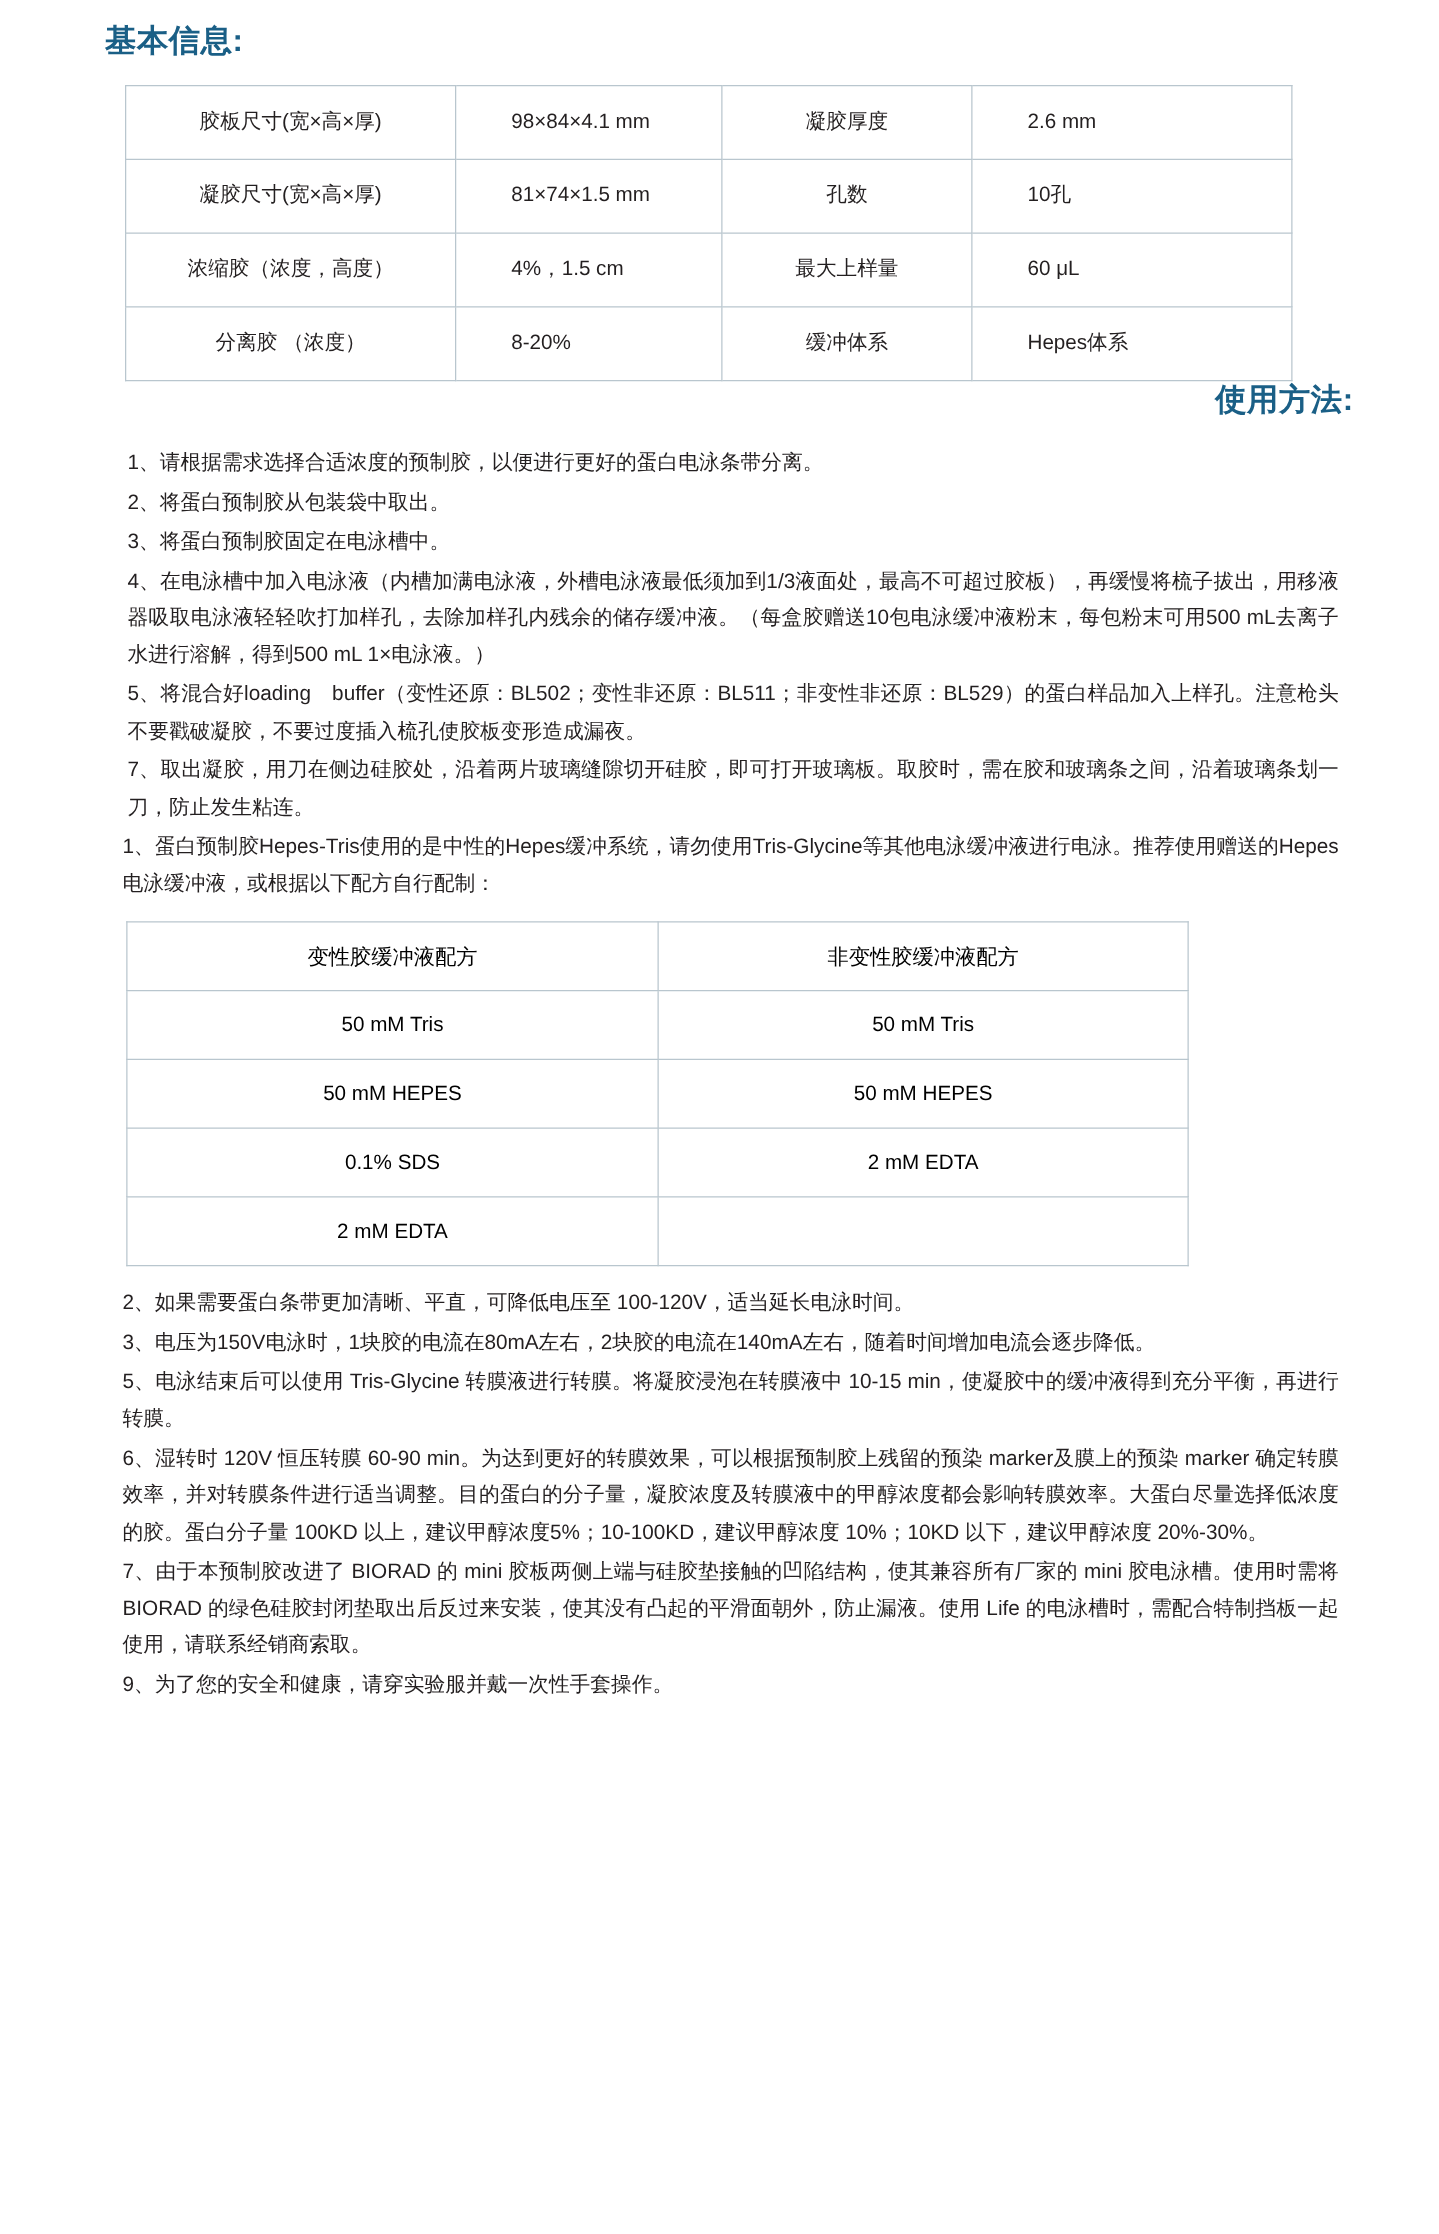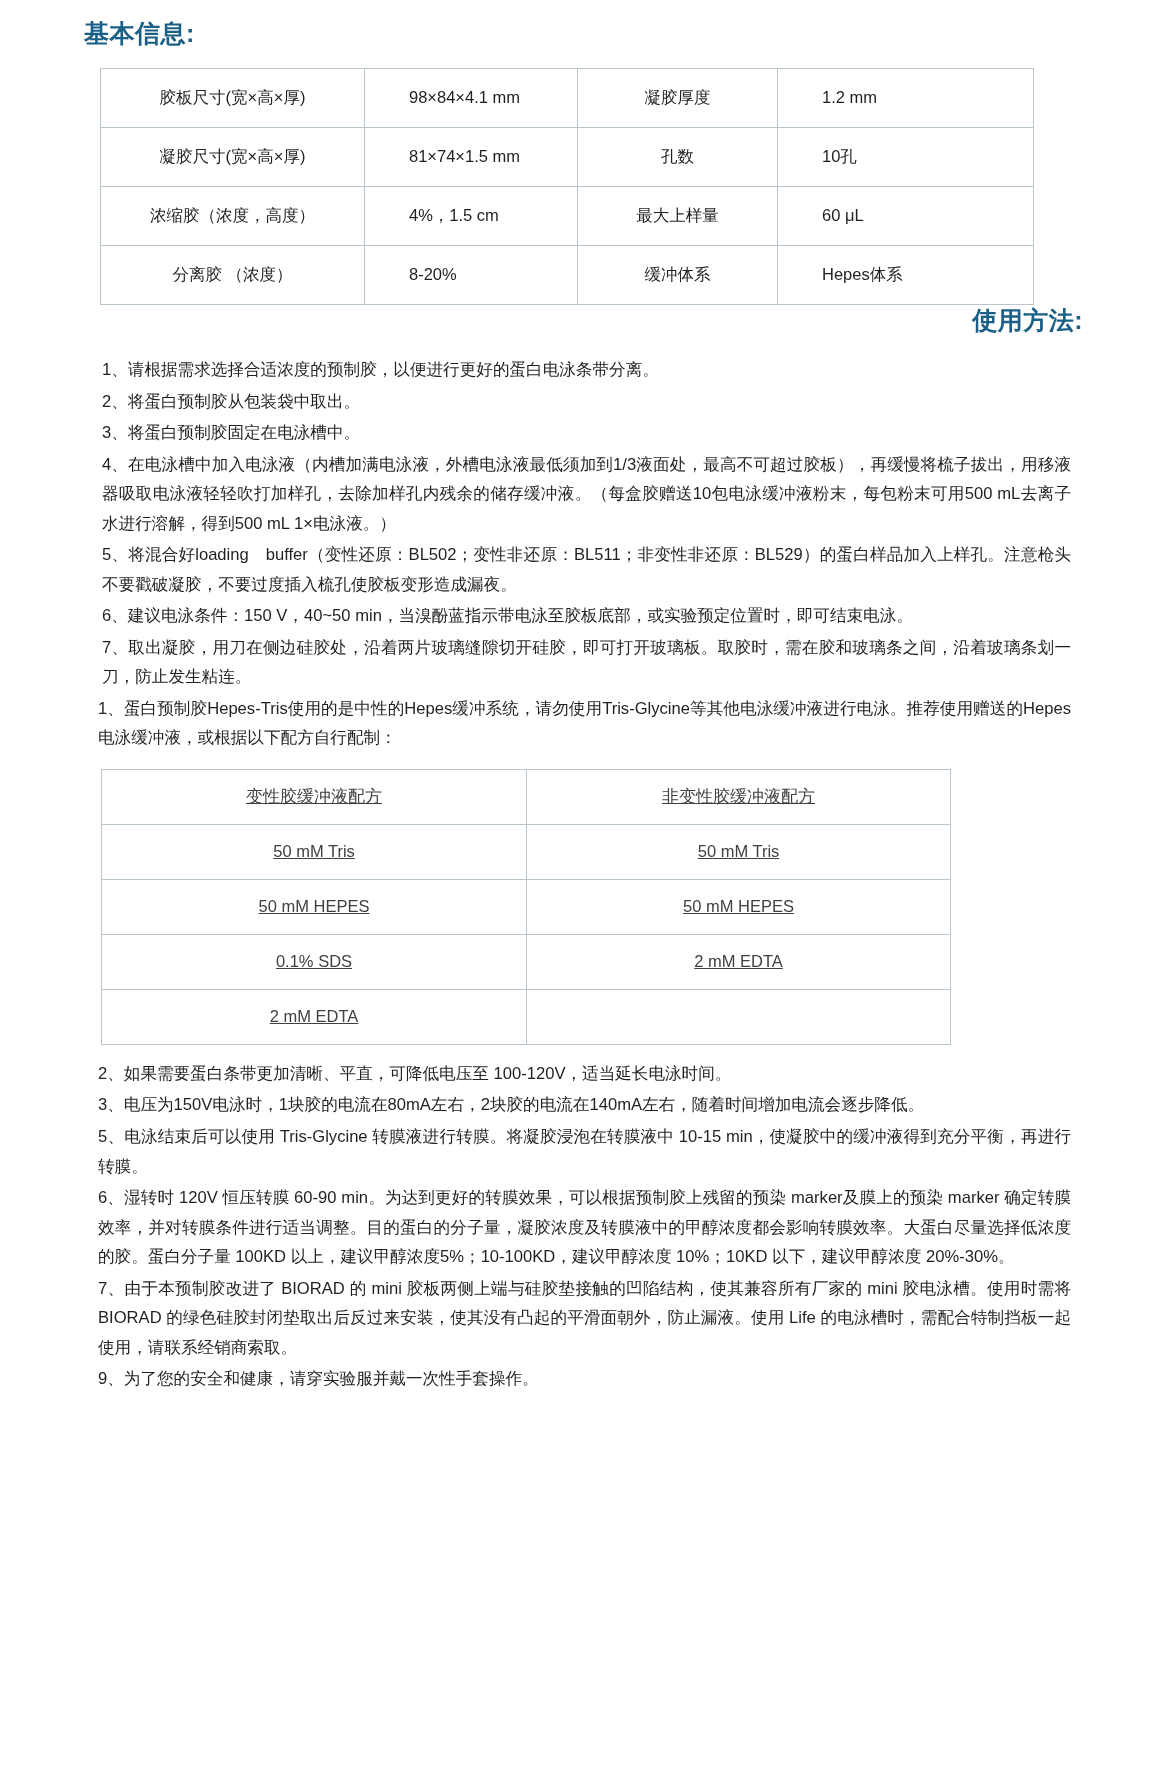--- a/index.html
+++ b/index.html
@@ -65,22 +65,21 @@
     margin: 16px 0 14px 33px;
     table-layout: fixed;
   }
   table.buffer-table td {
     border: 1px solid #b9c6ce;
     height: 46px;
     font-size: 16.5px;
     text-align: center;
     vertical-align: middle;
     padding: 4px 8px;
-    color: #404040;
-    text-decoration: underline;
+    color: #000000;
   }
   table.buffer-table td.head {
     font-size: 17px;
   }
   table.buffer-table td.blank {
     border-right: 1px solid #b9c6ce;
   }
 
   
   .para {
@@ -111,21 +110,21 @@
         <col class="c1">
         <col class="c2">
         <col class="c3">
         <col class="c4">
       </colgroup>
     <tbody>
       <tr>
         <td class="label">胶板尺寸(宽×高×厚)</td>
         <td class="value">98×84×4.1 mm</td>
         <td class="label">凝胶厚度</td>
-        <td class="value">1.2 mm</td>
+        <td class="value">2.6 mm</td>
       </tr>
       <tr>
         <td class="label">凝胶尺寸(宽×高×厚)</td>
         <td class="value">81×74×1.5 mm</td>
         <td class="label">孔数</td>
         <td class="value">10孔</td>
       </tr>
       <tr>
         <td class="label">浓缩胶（浓度，高度）</td>
         <td class="value">4%，1.5 cm</td>
@@ -142,21 +141,20 @@
   </table>
 
   <h2 class="section-title section-gap">使用方法:</h2>
 
   <div class="list-block">
     <p class="para">1、请根据需求选择合适浓度的预制胶，以便进行更好的蛋白电泳条带分离。</p>
     <p class="para">2、将蛋白预制胶从包装袋中取出。</p>
     <p class="para">3、将蛋白预制胶固定在电泳槽中。</p>
     <p class="para">4、在电泳槽中加入电泳液（内槽加满电泳液，外槽电泳液最低须加到1/3液面处，最高不可超过胶板），再缓慢将梳子拔出，用移液器吸取电泳液轻轻吹打加样孔，去除加样孔内残余的储存缓冲液。（每盒胶赠送10包电泳缓冲液粉末，每包粉末可用500 mL去离子水进行溶解，得到500 mL 1×电泳液。）</p>
     <p class="para">5、将混合好loading　buffer（变性还原：BL502；变性非还原：BL511；非变性非还原：BL529）的蛋白样品加入上样孔。注意枪头不要戳破凝胶，不要过度插入梳孔使胶板变形造成漏夜。</p>
-    <p class="para">6、建议电泳条件：150 V，40~50 min，当溴酚蓝指示带电泳至胶板底部，或实验预定位置时，即可结束电泳。</p>
     <p class="para">7、取出凝胶，用刀在侧边硅胶处，沿着两片玻璃缝隙切开硅胶，即可打开玻璃板。取胶时，需在胶和玻璃条之间，沿着玻璃条划一刀，防止发生粘连。</p>
   </div>
 
 
   <div class="notes-block">
     <p class="para">1、蛋白预制胶Hepes-Tris使用的是中性的Hepes缓冲系统，请勿使用Tris-Glycine等其他电泳缓冲液进行电泳。推荐使用赠送的Hepes电泳缓冲液，或根据以下配方自行配制：</p>
 
     <table class="buffer-table">
       <colgroup>
           <col style="width:425px">

